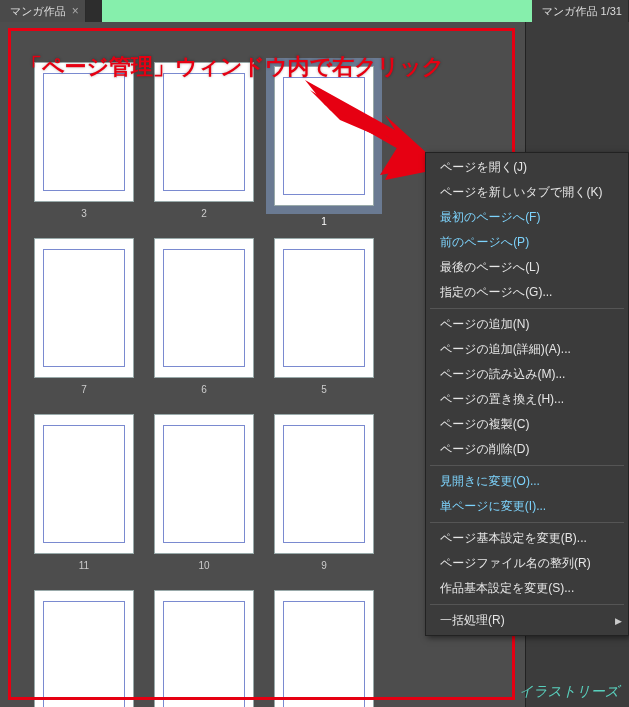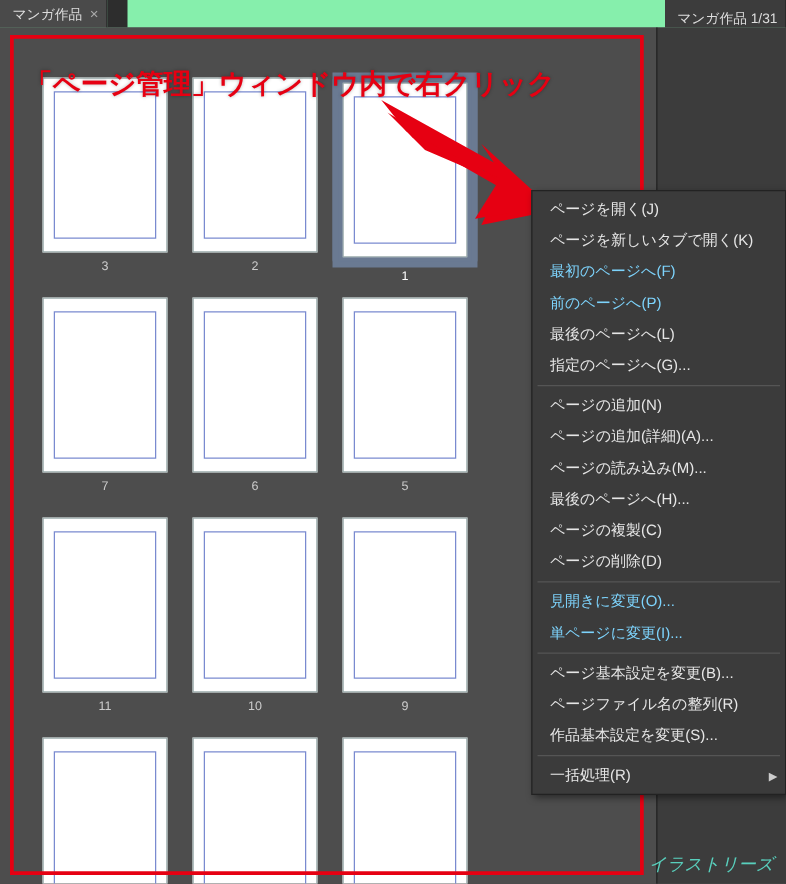--- a/index.html
+++ b/index.html
@@ -19,21 +19,21 @@
   .tab {
     display: flex;
     align-items: center;
     padding: 0 6px 0 10px;
     font-size: 11px;
     color: #ddd;
     background: #4a4a4a;
     border-right: 1px solid #2a2a2a;
     gap: 6px;
   }
-  .tab.right { margin-left: auto; background:#3c3c3c;align-items:flex-end; }
+  .tab.right { margin-left: auto; background:#3c3c3c; }
   .tab .close { color:#aaa; font-size:12px; cursor:pointer; }
   .divider { width: 16px; background:#2d2d2d; }
 
   .panel {
     position: absolute;
     top: 22px; left: 0;
     width: 525px; height: 685px;
     background: #4d4d4d;
     overflow: hidden;
   }
@@ -283,21 +283,21 @@
     <div class="menuitem">ページを開く(J)</div>
     <div class="menuitem">ページを新しいタブで開く(K)</div>
     <div class="menuitem disabled">最初のページへ(F)</div>
     <div class="menuitem disabled">前のページへ(P)</div>
     <div class="menuitem">最後のページへ(L)</div>
     <div class="menuitem">指定のページへ(G)...</div>
     <div class="sep"></div>
     <div class="menuitem">ページの追加(N)</div>
     <div class="menuitem">ページの追加(詳細)(A)...</div>
     <div class="menuitem">ページの読み込み(M)...</div>
-    <div class="menuitem">最後のページへ(H)...</div>
+    <div class="menuitem">ページの置き換え(H)...</div>
     <div class="menuitem">ページの複製(C)</div>
     <div class="menuitem">ページの削除(D)</div>
     <div class="sep"></div>
     <div class="menuitem disabled">見開きに変更(O)...</div>
     <div class="menuitem disabled">単ページに変更(I)...</div>
     <div class="sep"></div>
     <div class="menuitem">ページ基本設定を変更(B)...</div>
     <div class="menuitem">ページファイル名の整列(R)</div>
     <div class="menuitem">作品基本設定を変更(S)...</div>
     <div class="sep"></div>

